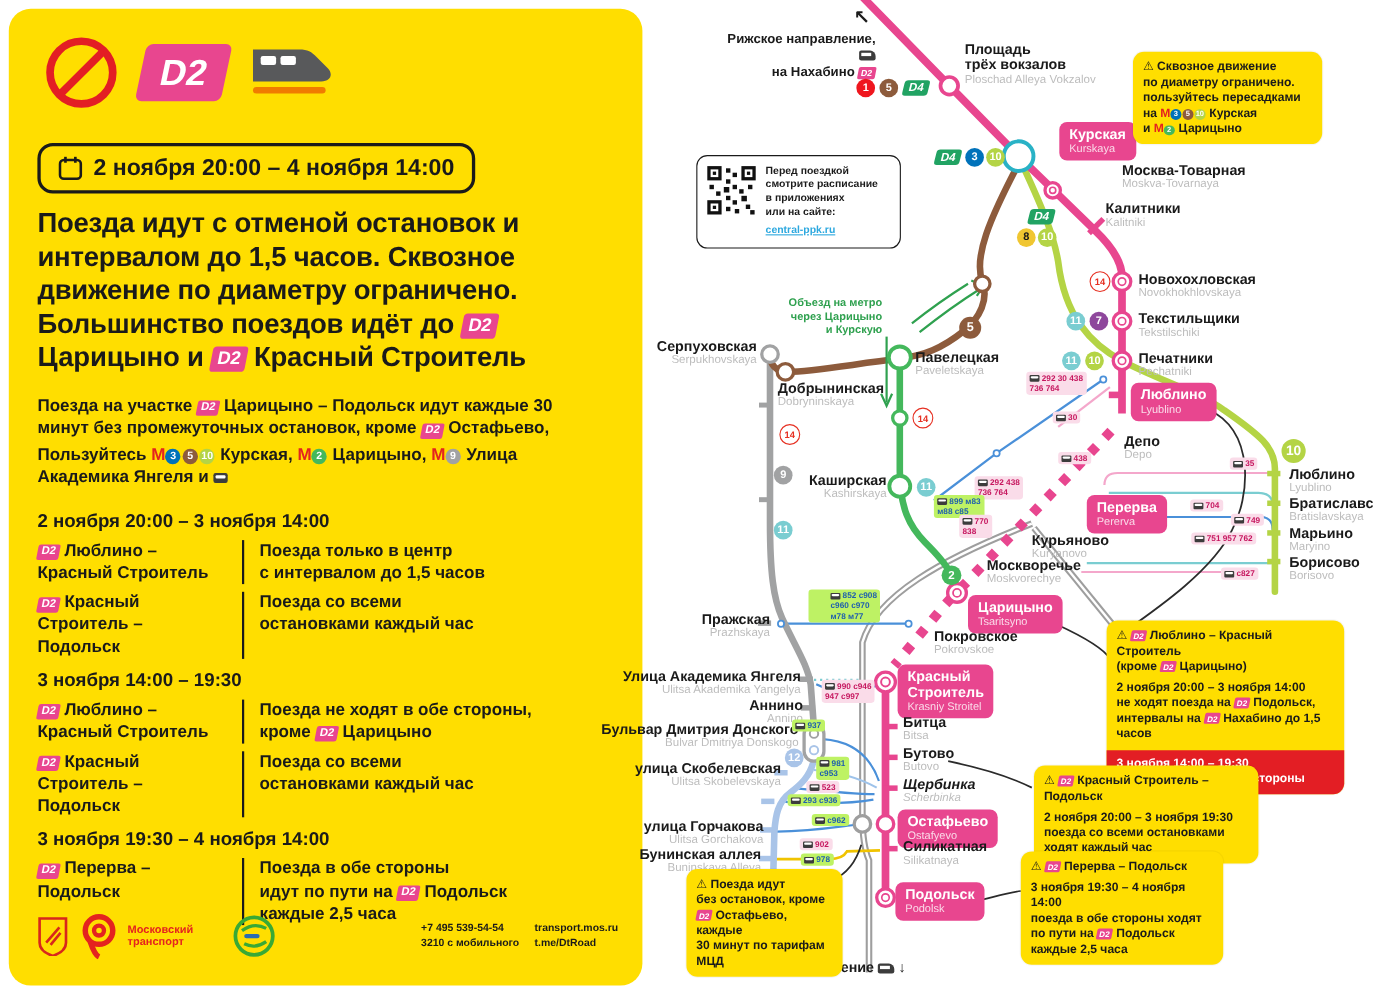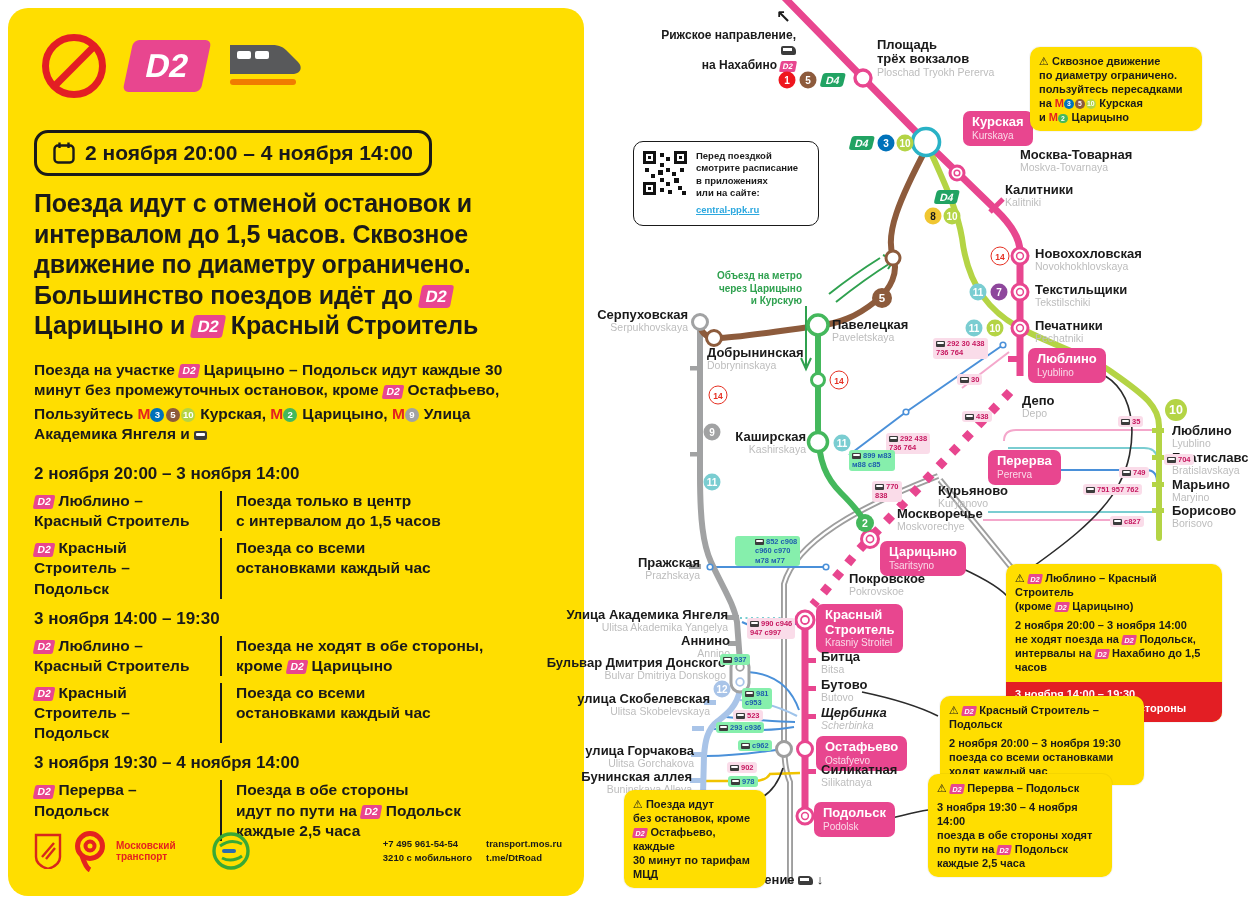--- a/index.html
+++ b/index.html
@@ -43,21 +43,21 @@
   .st-name{font-size:13px;font-weight:700;}
   .st-tr{font-size:10.5px;color:#bdbdbd;font-weight:400;}
   .st-box{position:absolute;background:#E8468F;border-radius:7px;padding:4px 9px 5px;line-height:1.12;white-space:nowrap;}
   .sb-name{color:#fff;font-size:13px;font-weight:700;}
   .sb-tr{color:rgba(255,255,255,.8);font-size:10px;}
   .bdg-c{position:absolute;transform:translate(-50%,-50%);border-radius:50%;color:#fff;font-weight:800;text-align:center;}
   .bdg-mcc{position:absolute;transform:translate(-50%,-50%);width:17px;height:17px;border-radius:50%;background:#fff;border:1.8px solid #E63022;color:#E63022;font-size:8.5px;font-weight:800;display:flex;align-items:center;justify-content:center;}
   .bdg-d4{position:absolute;transform:translate(-50%,-50%) skew(-14deg);background:#21A363;color:#fff;font-size:10.5px;font-weight:800;padding:1px 5px;border-radius:3px;}
   .tag{position:absolute;border-radius:3px;padding:1px 3px;font-size:7.5px;font-weight:700;line-height:1.25;}
   .tag-p{background:#FADCE9;color:#C6175F;}
-  .tag-b{background:#86efac;color:#1F5FAE;}
+  .tag-b{background:#bef264;color:#1F5FAE;}
   .tag-line{display:flex;align-items:center;white-space:nowrap;}
   .callout{position:absolute;background:#FFDE00;border-radius:10px;font-size:11px;font-weight:700;line-height:1.28;box-shadow:0 0 0 1px rgba(0,0,0,.04);}
   .co-title{padding:7px 9px 2px;}
   .co-body{padding:3px 9px 7px;}
   .callout .co-body:first-child{padding-top:7px;}
   .co-red{background:#E31E24;color:#fff;border-radius:0 0 10px 10px;padding:5px 9px 7px;}
   #dir-top{position:absolute;left:660px;top:28px;width:136px;text-align:right;font-size:12px;font-weight:700;line-height:1.25;z-index:2;}
   #arr-nw{position:absolute;left:776px;top:6px;font-size:18px;font-weight:800;z-index:2;}
   #dir-bottom{position:absolute;left:655px;top:872px;font-size:13px;font-weight:700;z-index:2;}
   #bypass{position:absolute;left:702px;top:270px;width:100px;text-align:right;font-size:10px;font-weight:700;color:#2FA14F;line-height:1.25;white-space:pre-line;z-index:2;}
@@ -252,21 +252,21 @@
       <path d="M10,26 Q14,38 18,40" fill="none" stroke="#E4231F" stroke-width="5"></path>
     </svg>
     <div class="brand-text" style="white-space: pre-line;">Московский
 транспорт</div>
     <svg width="42" height="42" viewBox="0 0 42 42" style="margin-left:34px">
       <circle cx="21" cy="21" r="17" fill="none" stroke="#39A935" stroke-width="3.4"></circle>
       <path d="M10,16 Q21,8 32,14" fill="none" stroke="#39A935" stroke-width="3"></path>
       <rect x="12" y="19" width="14" height="4" rx="2" fill="#2B6CB0"></rect>
       <path d="M12,28 Q22,33 32,26" fill="none" stroke="#39A935" stroke-width="3"></path>
     </svg>
-    <div class="contacts" style="margin-left: auto; white-space: pre-line;">+7 495 961-54-54
+    <div class="contacts" style="margin-left: auto; white-space: pre-line;">+7 495 539-54-54
 3210 с мобильного</div>
     <div class="contacts" style="margin-left: 14px; white-space: pre-line;">transport.mos.ru
 t.me/DtRoad</div>
   </div>
 </div>
 
 <div id="arr-nw">↖</div>
 <div id="dir-top">Рижское направление, <span class="ico-train"></span><br>на Нахабино <span class="b-d2">D2</span></div>
 <div id="bypass" style="white-space: pre-line;">Объезд на метро
 через Царицыно
@@ -310,21 +310,21 @@
     <div id="qr-text" style="white-space: pre-line;">Перед поездкой
 смотрите расписание
 в приложениях
 или на сайте:</div>
     <span id="qr-link">central-ppk.ru</span>
   </div>
 </div>
 <div id="labels">
     <div class="st" style="left: 877px; top: 38px;">
       <div class="st-name">Площадь<br>трёх вокзалов</div>
-      <div class="st-tr">Ploschad Tryokh Pererva</div>
+      <div class="st-tr">Ploschad Alleya Vokzalov</div>
     </div>
     <div class="st-box" style="left: 963px; top: 111px;">
       <div class="sb-name">Курская</div>
       <div class="sb-tr">Kurskaya</div>
     </div>
     <div class="st" style="left: 972px; top: 148px; margin-left: 48px;">
       <div class="st-name">Москва-Товарная</div>
       <div class="st-tr">Moskva-Tovarnaya</div>
     </div>
     <div class="st" style="left: 1005px; top: 183px;">
@@ -514,21 +514,21 @@
     </div>
     <div class="tag tag-b" style="left: 849px; top: 450px;">
       <div class="tag-line">
         <span class="ico-bus sm"></span>
         <span>899 м83</span>
       </div>
       <div class="tag-line">
         <span>м88 с85</span>
       </div>
     </div>
-    <div class="tag tag-p" style="left: 872px; top: 481px;">
+    <div class="tag tag-p" style="left: 872px; top: 468px;">
       <div class="tag-line">
         <span class="ico-bus sm"></span>
         <span>770</span>
       </div>
       <div class="tag-line">
         <span>838</span>
       </div>
     </div>
     <div class="tag tag-b" style="left: 735px; top: 536px; padding-left: 20px;">
       <div class="tag-line">
@@ -595,21 +595,21 @@
         <span class="ico-bus sm"></span>
         <span>978</span>
       </div>
     </div>
     <div class="tag tag-p" style="left: 1118px; top: 416px;">
       <div class="tag-line">
         <span class="ico-bus sm"></span>
         <span>35</span>
       </div>
     </div>
-    <div class="tag tag-p" style="left: 1164px; top: 454px;">
+    <div class="tag tag-p" style="left: 1082px; top: 454px;">
       <div class="tag-line">
         <span class="ico-bus sm"></span>
         <span>704</span>
       </div>
     </div>
     <div class="tag tag-p" style="left: 1119px; top: 467px;">
       <div class="tag-line">
         <span class="ico-bus sm"></span>
         <span>749</span>
       </div>

